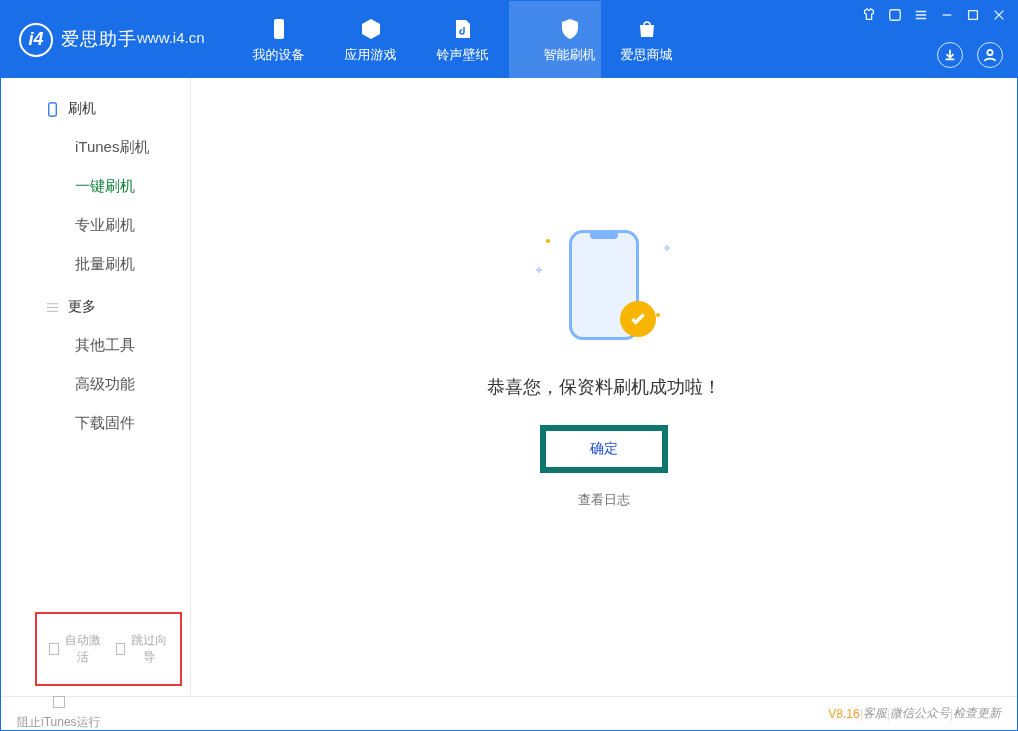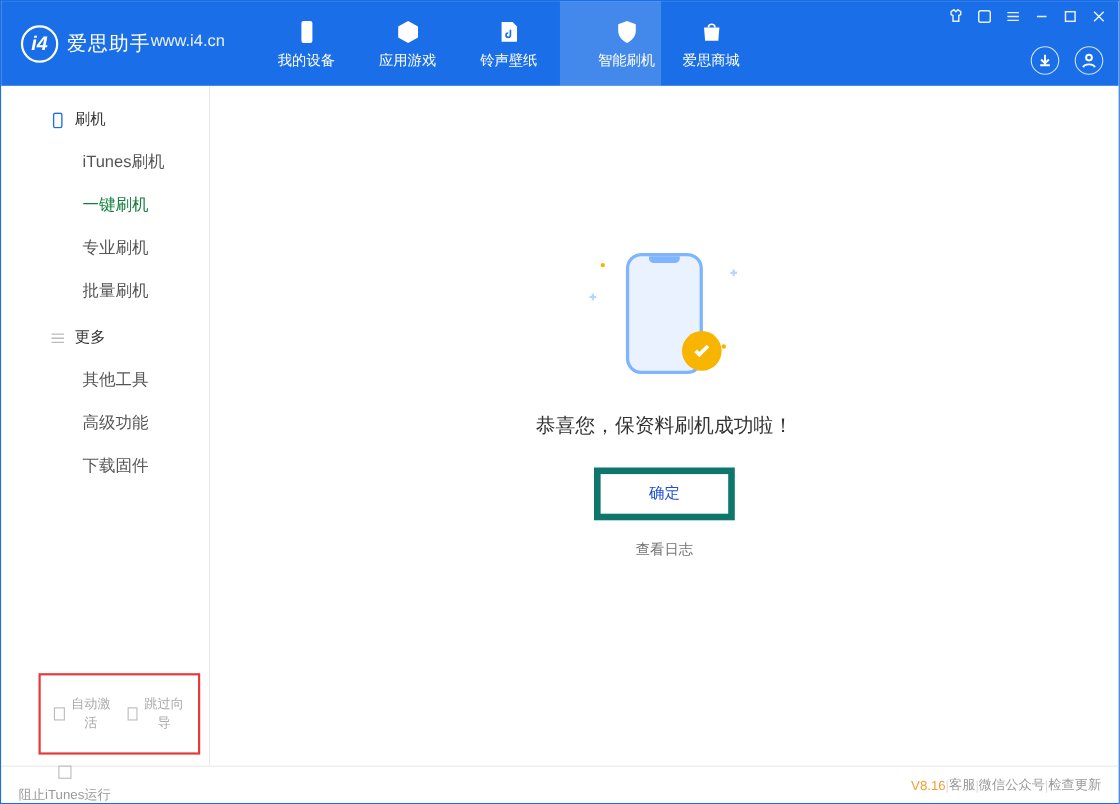--- a/index.html
+++ b/index.html
@@ -54,21 +54,21 @@
 .d1 { left: 12px; top: 14px; }
 .d2 { right: 14px; bottom: 38px; }
 .msg { font-size: 18px; color: #333; margin-bottom: 26px; }
 .ok-btn { border: 6px solid #0f766e; background: #fff; padding: 9px 44px; font-size: 14px; color: #1d4ed8; cursor: pointer; margin-bottom: 18px; text-align: center; }
 .log-link { color: #737373; font-size: 13px; cursor: pointer; }
 .footer { height: 34px; border-top: 1px solid #e9e9e9; display: flex; align-items: center; padding: 0 16px; font-size: 12px; color: #999; }
 .footer .left { display: flex; align-items: center; gap: 6px; flex-direction: column; }
 .footer .right { margin-left: auto; display: flex; align-items: center; gap: 0; }
 .footer .ver { color: #f0a030; }
 .footer .sep { color: #ddd; }
-.footer .lnk { cursor: pointer; }
+.footer .lnk { cursor: pointer; font-style: italic; }
 </style>
 </head>
 <body>
 
 <div class="header">
   <div class="logo">
     <div class="logo-icon">i4</div>
     <div class="logo-text">
       <span class="t1">爱思助手</span>
       <span class="t2">www.i4.cn</span>

